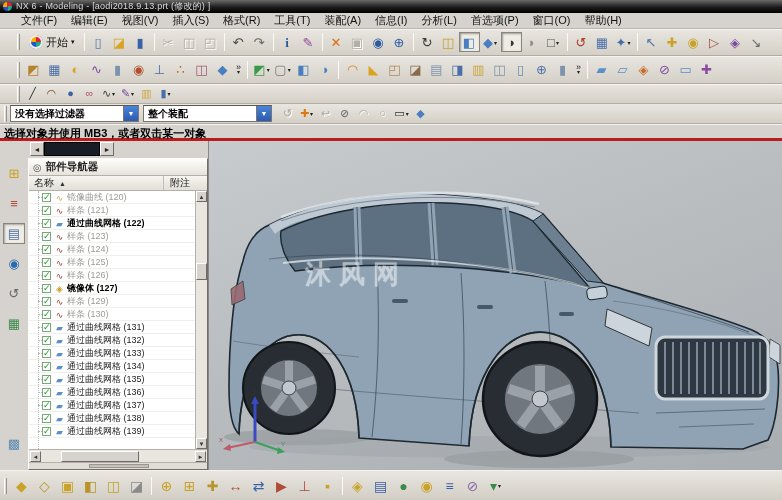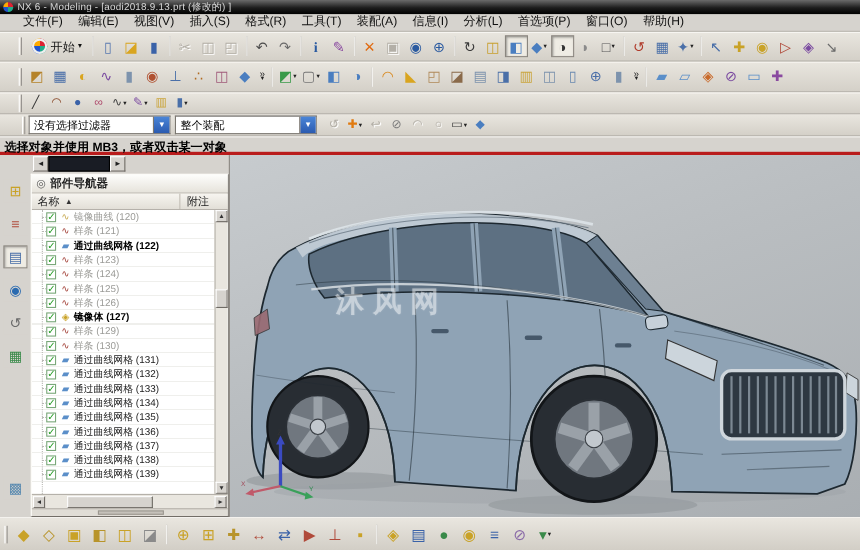--- a/index.html
+++ b/index.html
@@ -26,21 +26,21 @@
   .tbtn.dis { cursor:default; }
   .tbtn.dis .glyph { color:#b3afa7 !important; text-shadow:1px 1px 0 #fff; }
   .tbtn .glyph { line-height:1; }
   .tbtn .dd { font-size:6px; color:#222; margin-left:1px; }
   .tsep { width:1px; height:18px; background:#a19d96; border-right:1px solid #fbfaf8; margin:0 3px; flex:none; }
   .ovf { display:inline-flex; flex-direction:column; align-items:center; font-size:9px; line-height:5px; color:#222; margin:0 3px; flex:none; cursor:pointer; }
   .startbtn { display:inline-flex; align-items:center; gap:3px; height:21px; padding:0 5px; font-size:11px; color:#111; border:1px solid transparent; cursor:pointer; flex:none; }
   .nxlogo { width:14px; height:14px; border-radius:50%; background:conic-gradient(#d23 0 25%,#2a8 25% 50%,#25c 50% 75%,#fa0 75% 100%); box-shadow:inset 0 0 0 2px #eee; flex:none; }
 
   
-  .selbar { height:20px; background:linear-gradient(#e9e6df,#d4d0c8); border-bottom:1px solid #b1ada6; display:flex; align-items:center; padding-left:18px; }
+  .selbar { height:20px; background:linear-gradient(#e9e6df,#d4d0c8); border-bottom:1px solid #b1ada6; display:flex; align-items:center; padding-left:2px;font-weight:bold; }
   .selbox { display:inline-flex; align-items:center; width:129px; height:17px; border:1px solid #7a766f; border-top-color:#5c5953; background:#fff; font-size:10px; padding-left:4px; margin-right:4px; cursor:pointer; }
   .selbox .arrowbtn { margin-left:auto; width:15px; height:15px; background:linear-gradient(#4a85d8,#2b5bb0); color:#fff; font-size:7px; display:flex; align-items:center; justify-content:center; border-left:1px solid #7a766f; }
   .selicons { display:flex; align-items:center; margin-left:2px; }
 
   
   .promptbar { height:17px; background:#d6d3ce; border-top:1px solid #f4f2ee; border-bottom:3px solid #b91c1c; font-size:11px; font-weight:bold; color:#000; padding:1px 0 0 4px; white-space:nowrap; }
 
   
   .main { position:absolute; top:141px; left:0; right:0; bottom:30px; background:#d6d3ce; }
 

